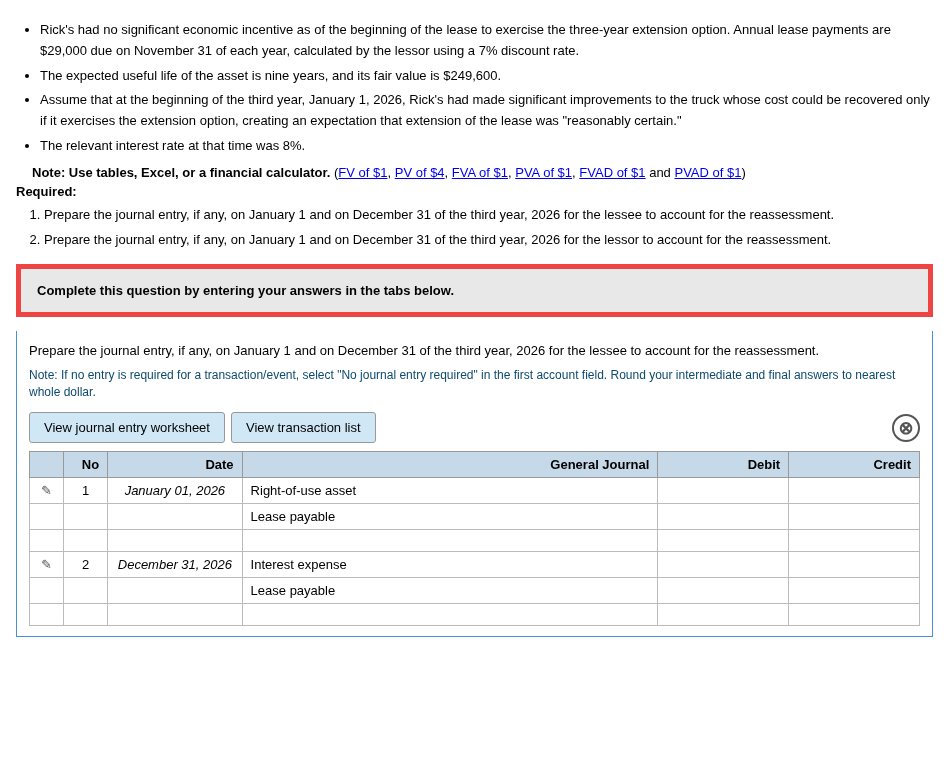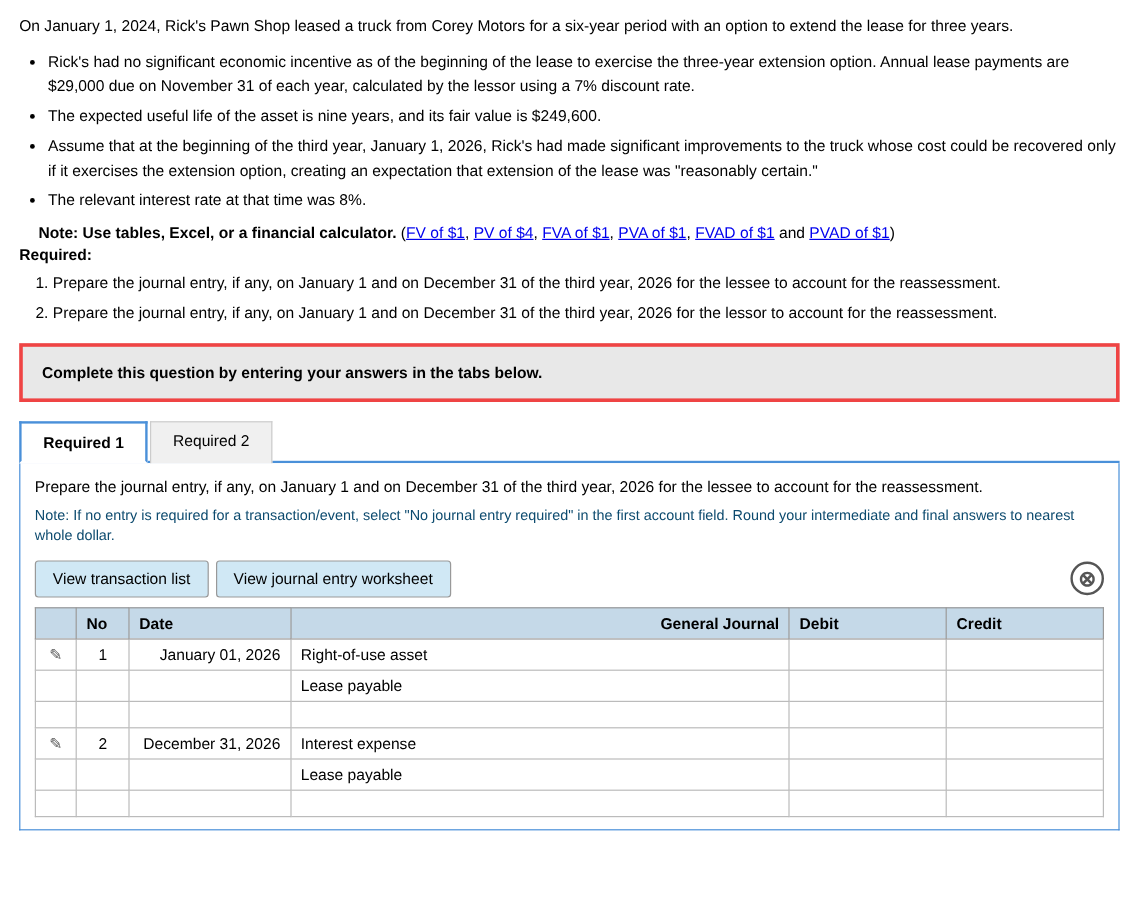--- a/index.html
+++ b/index.html
@@ -36,21 +36,21 @@
     }
     .numbered-list {
       margin: 6px 0 6px 28px;
       line-height: 1.6;
     }
     .numbered-list li {
       margin-bottom: 4px;
     }
     .complete-box {
       background: #e8e8e8;
-      border: 3px solid #ef4444;
+      border: 5px solid #ef4444;
       padding: 14px 16px;
       margin: 14px 0 0 0;
       font-weight: bold;
       font-size: 13px;
     }
     .tabs-row {
       display: flex;
       margin-top: 0;
       border-bottom: 2px solid #4a90d9;
     }
@@ -119,38 +119,39 @@
     }
     .journal-table {
       width: 100%;
       border-collapse: collapse;
       font-size: 13px;
     }
     .journal-table th {
       background: #c5d9e8;
       border: 1px solid #999;
       padding: 5px 8px;
-      text-align: left;
+      text-align: right;
       font-weight: bold;
     }
     .journal-table th.general-journal {
       text-align: right;
     }
     .journal-table td {
       border: 1px solid #bbb;
       padding: 5px 8px;
       background: #fff;
     }
     .journal-table td.no-col {
       text-align: center;
       width: 36px;
     }
     .journal-table td.date-col {
-      text-align: right;
+      text-align: center;
       width: 110px;
+      font-style: italic;
     }
     .journal-table td.desc-col {
       width: 340px;
     }
     .journal-table td.debit-col,
     .journal-table td.credit-col {
       width: 100px;
       text-align: center;
     }
     .edit-icon-cell {
@@ -172,21 +173,20 @@
     }
     .tabs-wrapper {
       margin-top: 14px;
     }
   </style>
 </head>
 <body>
 
 <div class="main-content">
 
-  <p class="intro-text">On January 1, 2024, Rick's Pawn Shop leased a truck from Corey Motors for a six-year period with an option to extend the lease for three years.</p>
 
   <ul class="bullet-list">
     <li>Rick's had no significant economic incentive as of the beginning of the lease to exercise the three-year extension option. Annual lease payments are $29,000 due on November 31 of each year, calculated by the lessor using a 7% discount rate.</li>
     <li>The expected useful life of the asset is nine years, and its fair value is $249,600.</li>
     <li>Assume that at the beginning of the third year, January 1, 2026, Rick's had made significant improvements to the truck whose cost could be recovered only if it exercises the extension option, creating an expectation that extension of the lease was "reasonably certain."</li>
     <li>The relevant interest rate at that time was 8%.</li>
   </ul>
 
   <p style="margin-bottom:4px;">
     <span class="note-bold">Note: Use tables, Excel, or a financial calculator.</span>
@@ -203,36 +203,28 @@
   <ol class="numbered-list">
     <li>Prepare the journal entry, if any, on January 1 and on December 31 of the third year, 2026 for the lessee to account for the reassessment.</li>
     <li>Prepare the journal entry, if any, on January 1 and on December 31 of the third year, 2026 for the lessor to account for the reassessment.</li>
   </ol>
 
   <div class="complete-box">
     <span>Complete this question by entering your answers in the tabs below.</span>
   </div>
 
   <div class="tabs-wrapper">
-    <div class="tabs-row">
-      <div class="tab active">
-        <span>Required 1</span>
-      </div>
-      <div class="tab">
-        <span>Required 2</span>
-      </div>
-    </div>
 
     <div class="question-box">
       <p class="question-text">Prepare the journal entry, if any, on January 1 and on December 31 of the third year, 2026 for the lessee to account for the reassessment.</p>
       <p class="note-blue">Note: If no entry is required for a transaction/event, select "No journal entry required" in the first account field. Round your intermediate and final answers to nearest whole dollar.</p>
 
       <div class="buttons-row">
+        <button class="btn">View journal entry worksheet</button>
         <button class="btn">View transaction list</button>
-        <button class="btn">View journal entry worksheet</button>
         <div class="close-btn">
           <span>⊗</span>
         </div>
       </div>
 
       <table class="journal-table">
         <thead>
           <tr>
             <th style="width:18px; border:1px solid #999; background:#c5d9e8;"></th>
             <th>

